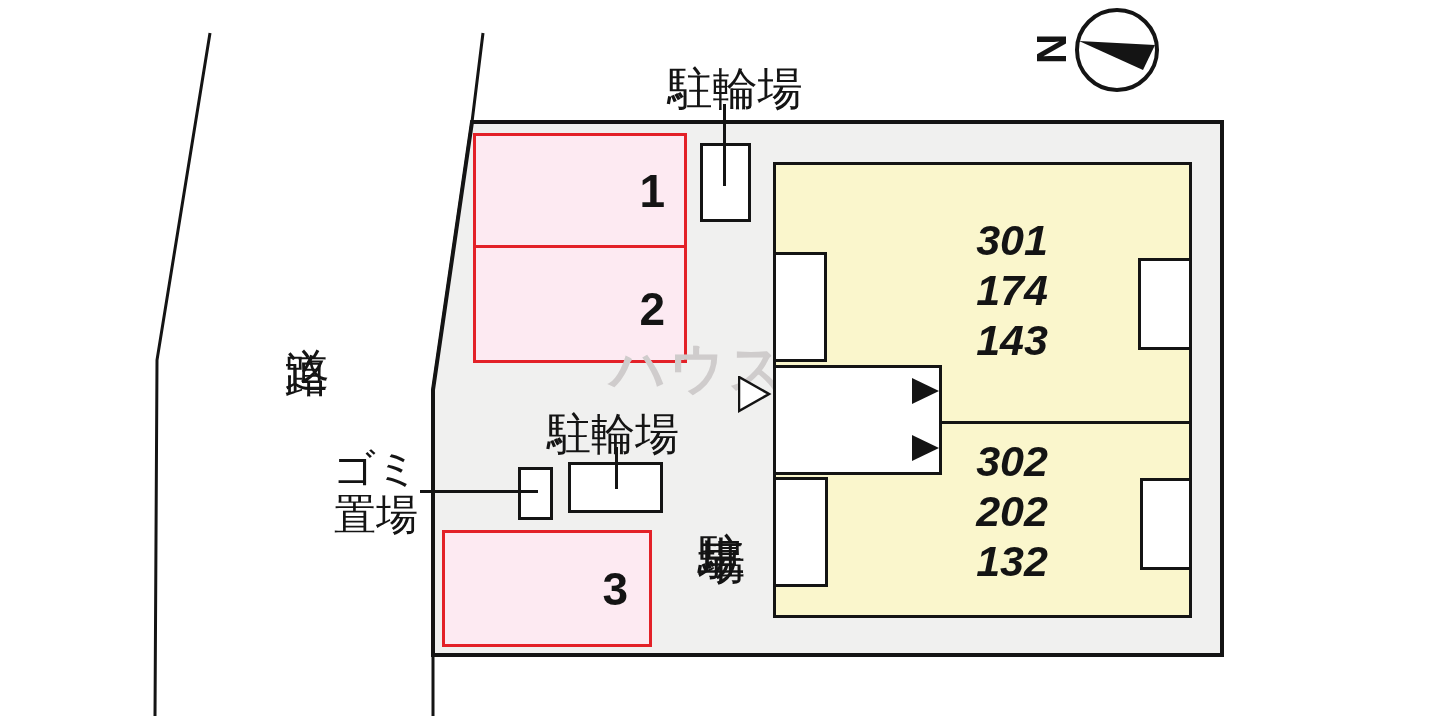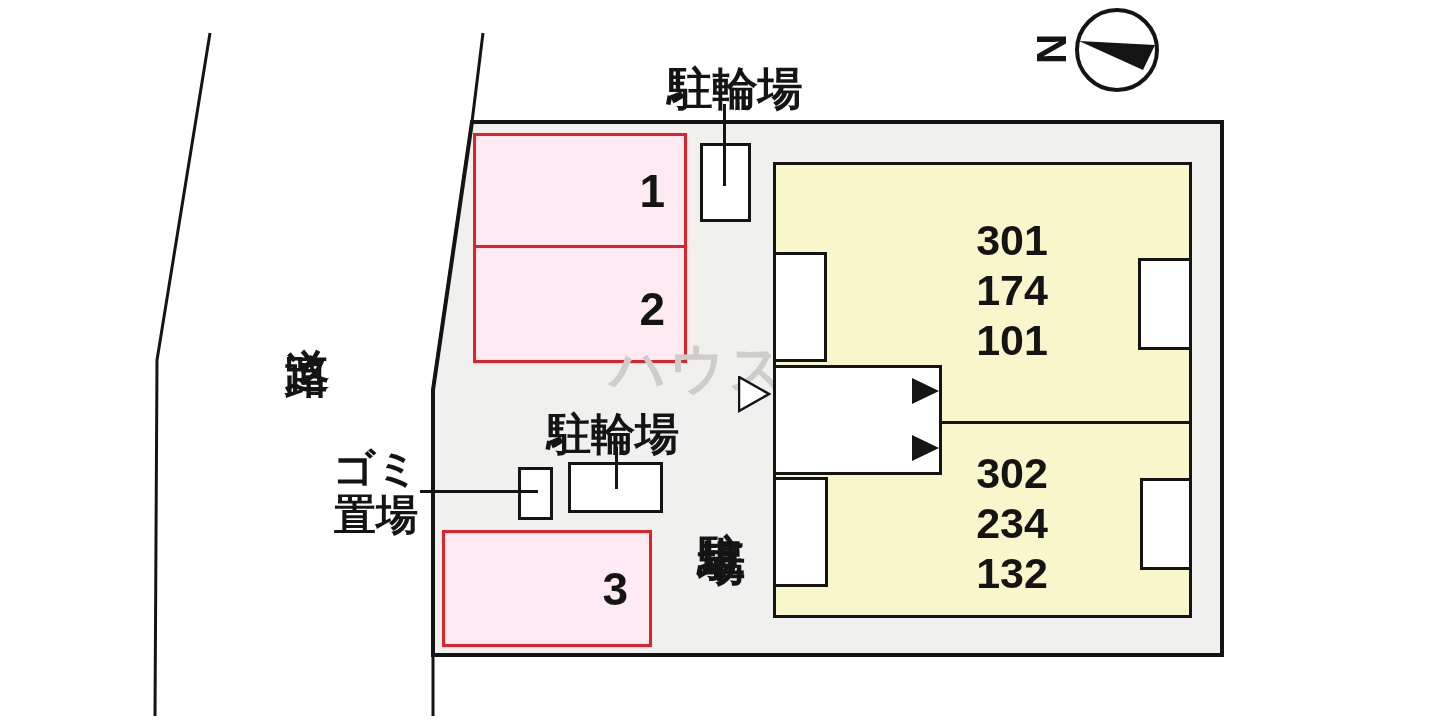--- a/index.html
+++ b/index.html
@@ -29,50 +29,50 @@
   #pnum-1{left:473px;top:164px;width:192px;}
   #pnum-2{left:473px;top:282px;width:192px;}
   #pnum-3{left:442px;top:562px;width:186px;}
 
   
   #watermark{position:absolute;left:610px;top:332px;z-index:3;font-size:55px;font-weight:bold;
              color:var(--watermark);letter-spacing:3px;white-space:nowrap;}
 
   
   #building{position:absolute;left:773px;top:162px;width:419px;height:456px;z-index:4;
-            background:var(--building-fill);border:3px solid var(--line);}
+            background:var(--building-fill);border:3px solid var(--line);font-style:italic;}
   #building-divider{position:absolute;left:166px;top:256px;width:250px;height:3px;background:var(--line);}
   .whitebox{position:absolute;background:#fff;border:3px solid var(--line);}
   #balcony-upper-left{left:-3px;top:87px;width:54px;height:110px;}
   #balcony-lower-left{left:-3px;top:312px;width:55px;height:110px;}
   #window-upper-right{left:362px;top:93px;width:54px;height:92px;}
   #window-lower-right{left:364px;top:313px;width:52px;height:92px;}
   #entrance-porch{left:-3px;top:200px;width:169px;height:110px;}
   .door-arrow{position:absolute;width:0;height:0;border-top:13px solid transparent;
               border-bottom:13px solid transparent;border-left:27px solid var(--line);}
   #door-arrow-1{left:136px;top:213px;}
   #door-arrow-2{left:136px;top:270px;}
   .units{position:absolute;left:174px;width:124px;font-size:43px;font-weight:bold;
          line-height:50px;text-align:center;color:var(--line);}
   #front-units{top:50px;}
-  #back-units{top:283px;}
+  #back-units{top:271px;}
 
   
   #bicycle-top-rect{left:700px;top:143px;width:51px;height:79px;z-index:5;}
   #bicycle-bottom-rect{left:568px;top:462px;width:95px;height:51px;z-index:5;}
   #garbage-rect{left:518px;top:467px;width:35px;height:53px;z-index:5;}
 
   
   .leader{position:absolute;background:var(--line);z-index:6;}
   #bicycle-top-leader{left:723px;top:104px;width:3px;height:82px;}
   #bicycle-bottom-leader{left:615px;top:447px;width:3px;height:42px;}
   #garbage-leader{left:420px;top:490px;width:118px;height:3px;}
 
   
-  .lbl{position:absolute;z-index:7;font-weight:bold;color:var(--line);}
+  .lbl{position:absolute;z-index:7;font-weight:normal;color:var(--line);}
   #bicycle-top-label{left:640px;top:59px;width:190px;font-size:45px;text-align:center;}
   #bicycle-bottom-label{left:528px;top:405px;width:170px;font-size:44px;text-align:center;}
   #garbage-label{left:328px;top:446px;width:96px;font-size:42px;line-height:46px;text-align:center;}
   .vtext{writing-mode:vertical-rl;text-orientation:upright;}
   #road-label{left:277px;top:313px;font-size:45px;letter-spacing:5px;}
   #car-parking-label{left:691px;top:494px;font-size:47px;letter-spacing:4px;}
 
   
   #entrance-open-arrow{position:absolute;left:738px;top:376px;z-index:5;}
 
@@ -112,25 +112,25 @@
     <div id="balcony-upper-left" class="whitebox"></div>
     <div id="balcony-lower-left" class="whitebox"></div>
     <div id="window-upper-right" class="whitebox"></div>
     <div id="window-lower-right" class="whitebox"></div>
     <div id="entrance-porch" class="whitebox"></div>
     <div id="door-arrow-1" class="door-arrow"></div>
     <div id="door-arrow-2" class="door-arrow"></div>
     <div id="front-units" class="units">
       <div>301</div>
       <div>174</div>
-      <div>101</div>
+      <div>143</div>
     </div>
     <div id="back-units" class="units">
       <div>302</div>
-      <div>234</div>
+      <div>202</div>
       <div>132</div>
     </div>
   </div>
 
   <svg id="entrance-open-arrow" width="34" height="38" viewBox="0 0 34 38">
     <polygon points="1,1 31,18 1,35" fill="#ffffff" stroke="#141414" stroke-width="2.5"></polygon>
   </svg>
 
   <div id="bicycle-top-rect" class="whitebox"></div>
   <div id="bicycle-top-leader" class="leader"></div>

